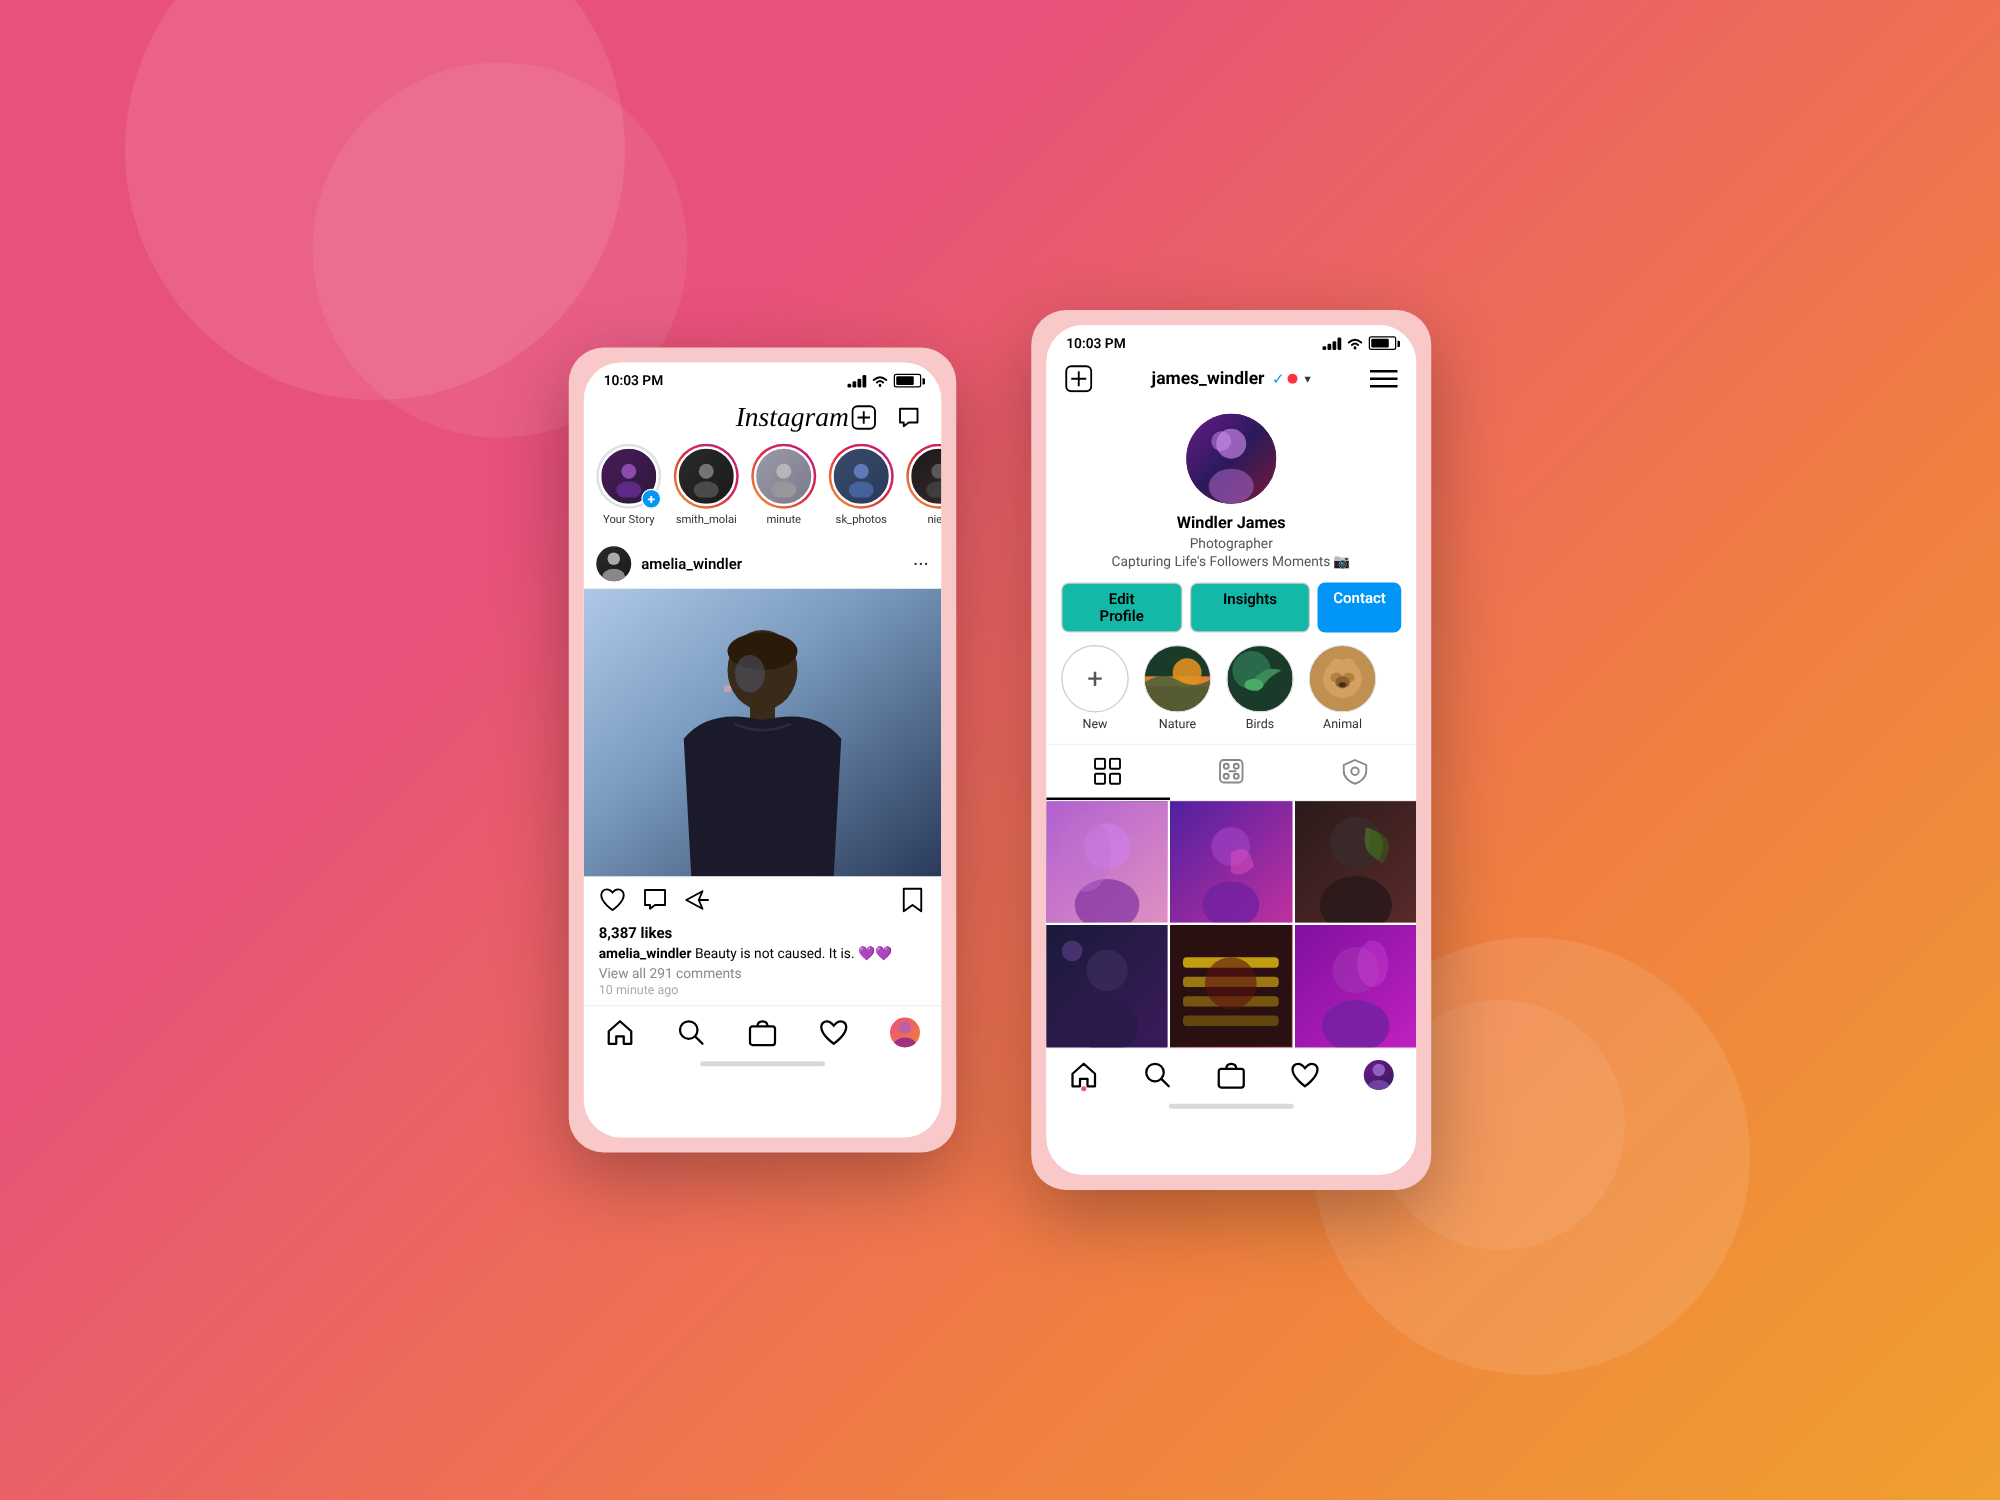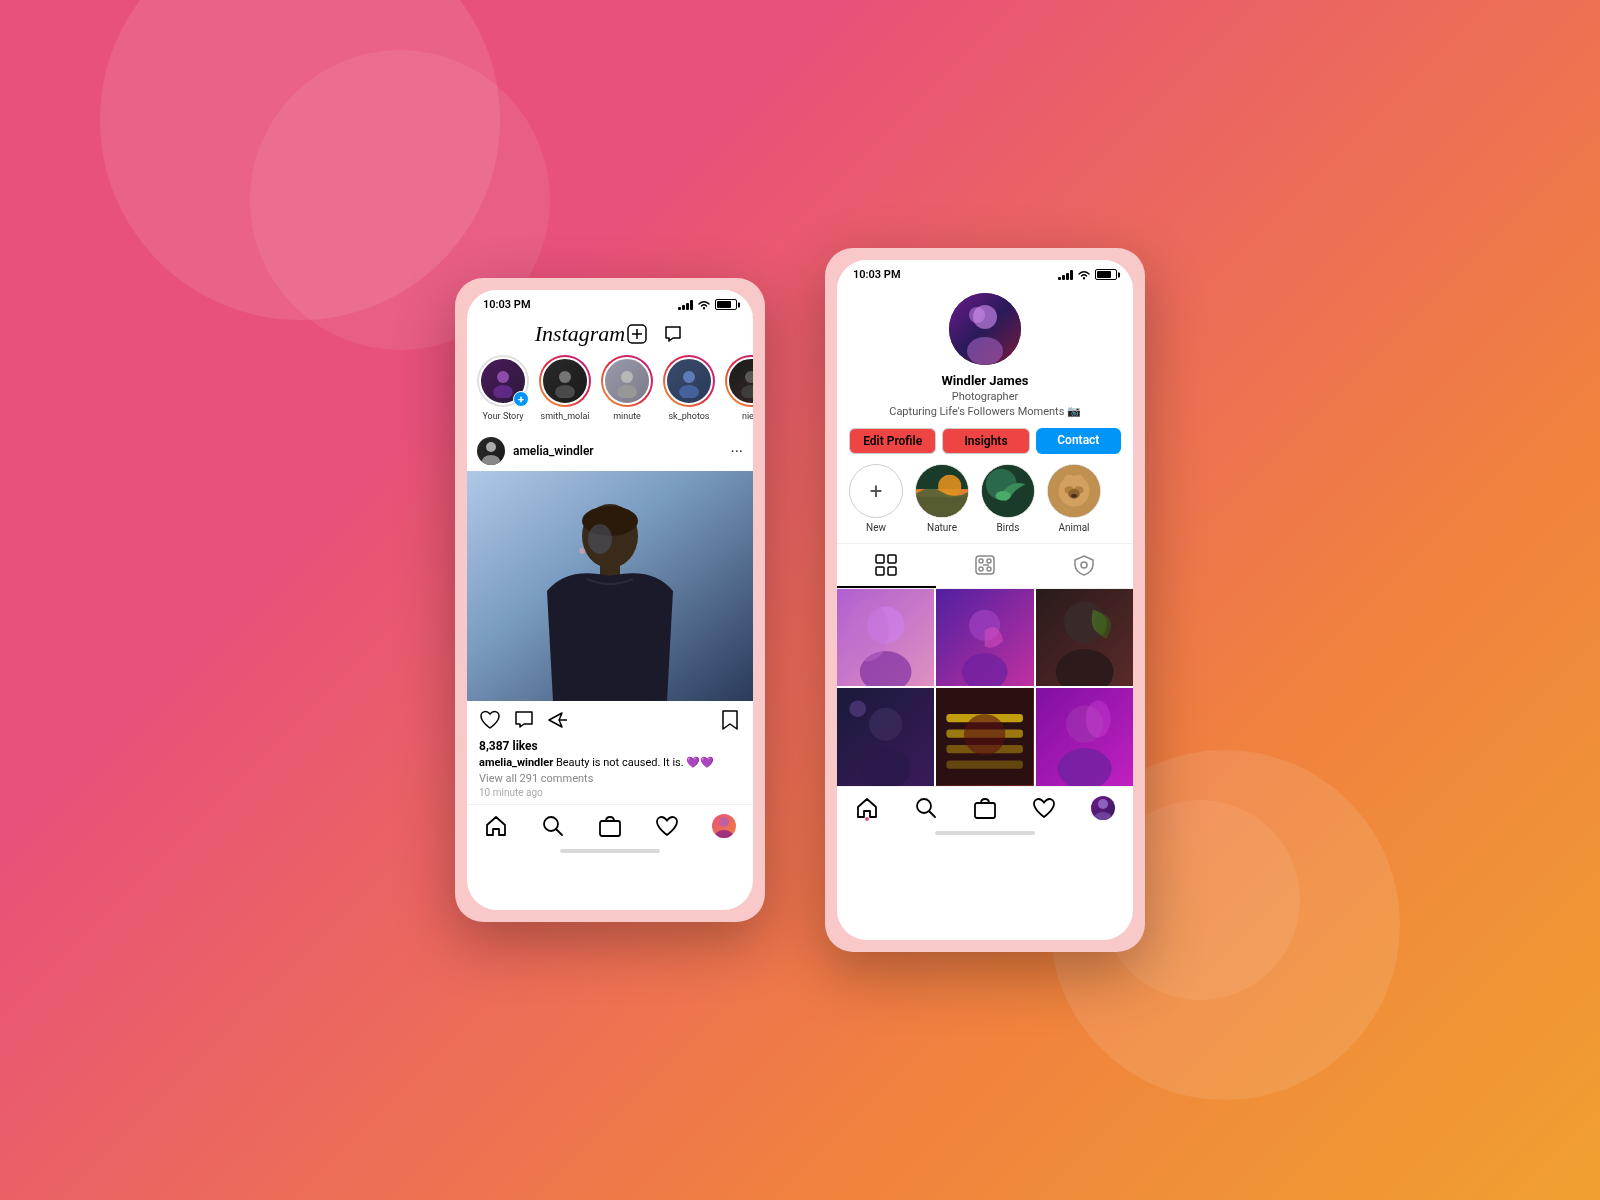--- a/index.html
+++ b/index.html
@@ -148,21 +148,21 @@
     .battery-fill {
       background: #000;
       height: 100%;
       width: 80%;
       border-radius: 1px;
     }
 
     
     .feed-header {
       display: flex;
-      justify-content: center;
+      justify-content: flex-end;
       align-items: center;
       padding: 6px 14px 8px;
     }
     .feed-logo {
       font-size: 22px;
       font-family: 'Georgia', serif;
       font-style: italic;
       font-weight: 400;
     }
     .feed-header-icons {
@@ -434,23 +434,23 @@
 
     .profile-buttons {
       display: flex;
       gap: 6px;
       padding: 0 12px 10px;
       width: 100%;
     }
     .btn-outline {
       flex: 1;
       border: 1px solid #ccc;
-      background: #ef4444;
+      background: #14b8a6;
       border-radius: 6px;
-      padding: 5px 10px;
+      padding: 5px 24px;
       font-size: 12px;
       font-weight: 600;
       text-align: center;
       cursor: pointer;
     }
     .btn-blue {
       flex: 1;
       border: none;
       background: #0095f6;
       color: #fff;
@@ -817,20 +817,44 @@
               <path d="M2 4 Q7 -0.5 12 4" stroke="#000" stroke-width="1.5" fill="none" stroke-linecap="round"></path>
               <circle cx="7" cy="8.5" r="1" fill="#000"></circle>
             </svg>
           </span>
           <div class="battery">
             <div class="battery-fill"></div>
           </div>
         </div>
       </div>
 
+      <div class="profile-header">
+        <div class="icon-btn">
+          <svg width="22" height="22" viewBox="0 0 22 22" fill="none">
+            <rect x="1" y="1" width="20" height="20" rx="4" stroke="#000" stroke-width="1.5"></rect>
+            <line x1="11" y1="5" x2="11" y2="17" stroke="#000" stroke-width="1.5"></line>
+            <line x1="5" y1="11" x2="17" y2="11" stroke="#000" stroke-width="1.5"></line>
+          </svg>
+        </div>
+        <div class="profile-username-wrap">
+          <span class="profile-username">james_windler</span>
+          <div class="verified-dot">
+            <span class="blue-v">✓</span>
+            <span class="red-dot"></span>
+          </div>
+          <span class="chevron-down">▾</span>
+        </div>
+        <div class="icon-btn">
+          <svg width="22" height="16" viewBox="0 0 22 16" fill="none">
+            <line x1="0" y1="2" x2="22" y2="2" stroke="#000" stroke-width="2" stroke-linecap="round"></line>
+            <line x1="0" y1="8" x2="22" y2="8" stroke="#000" stroke-width="2" stroke-linecap="round"></line>
+            <line x1="0" y1="14" x2="22" y2="14" stroke="#000" stroke-width="2" stroke-linecap="round"></line>
+          </svg>
+        </div>
+      </div>
 
       <div class="profile-info">
         <div class="profile-pic-wrap">
           <svg width="72" height="72" viewBox="0 0 72 72">
             <defs>
               <linearGradient id="ppGrad" x1="0" y1="0" x2="1" y2="1">
                 <stop offset="0%" stop-color="#6a1a8a"></stop>
                 <stop offset="50%" stop-color="#2a1a5a"></stop>
                 <stop offset="100%" stop-color="#7a1a3a"></stop>
               </linearGradient>

